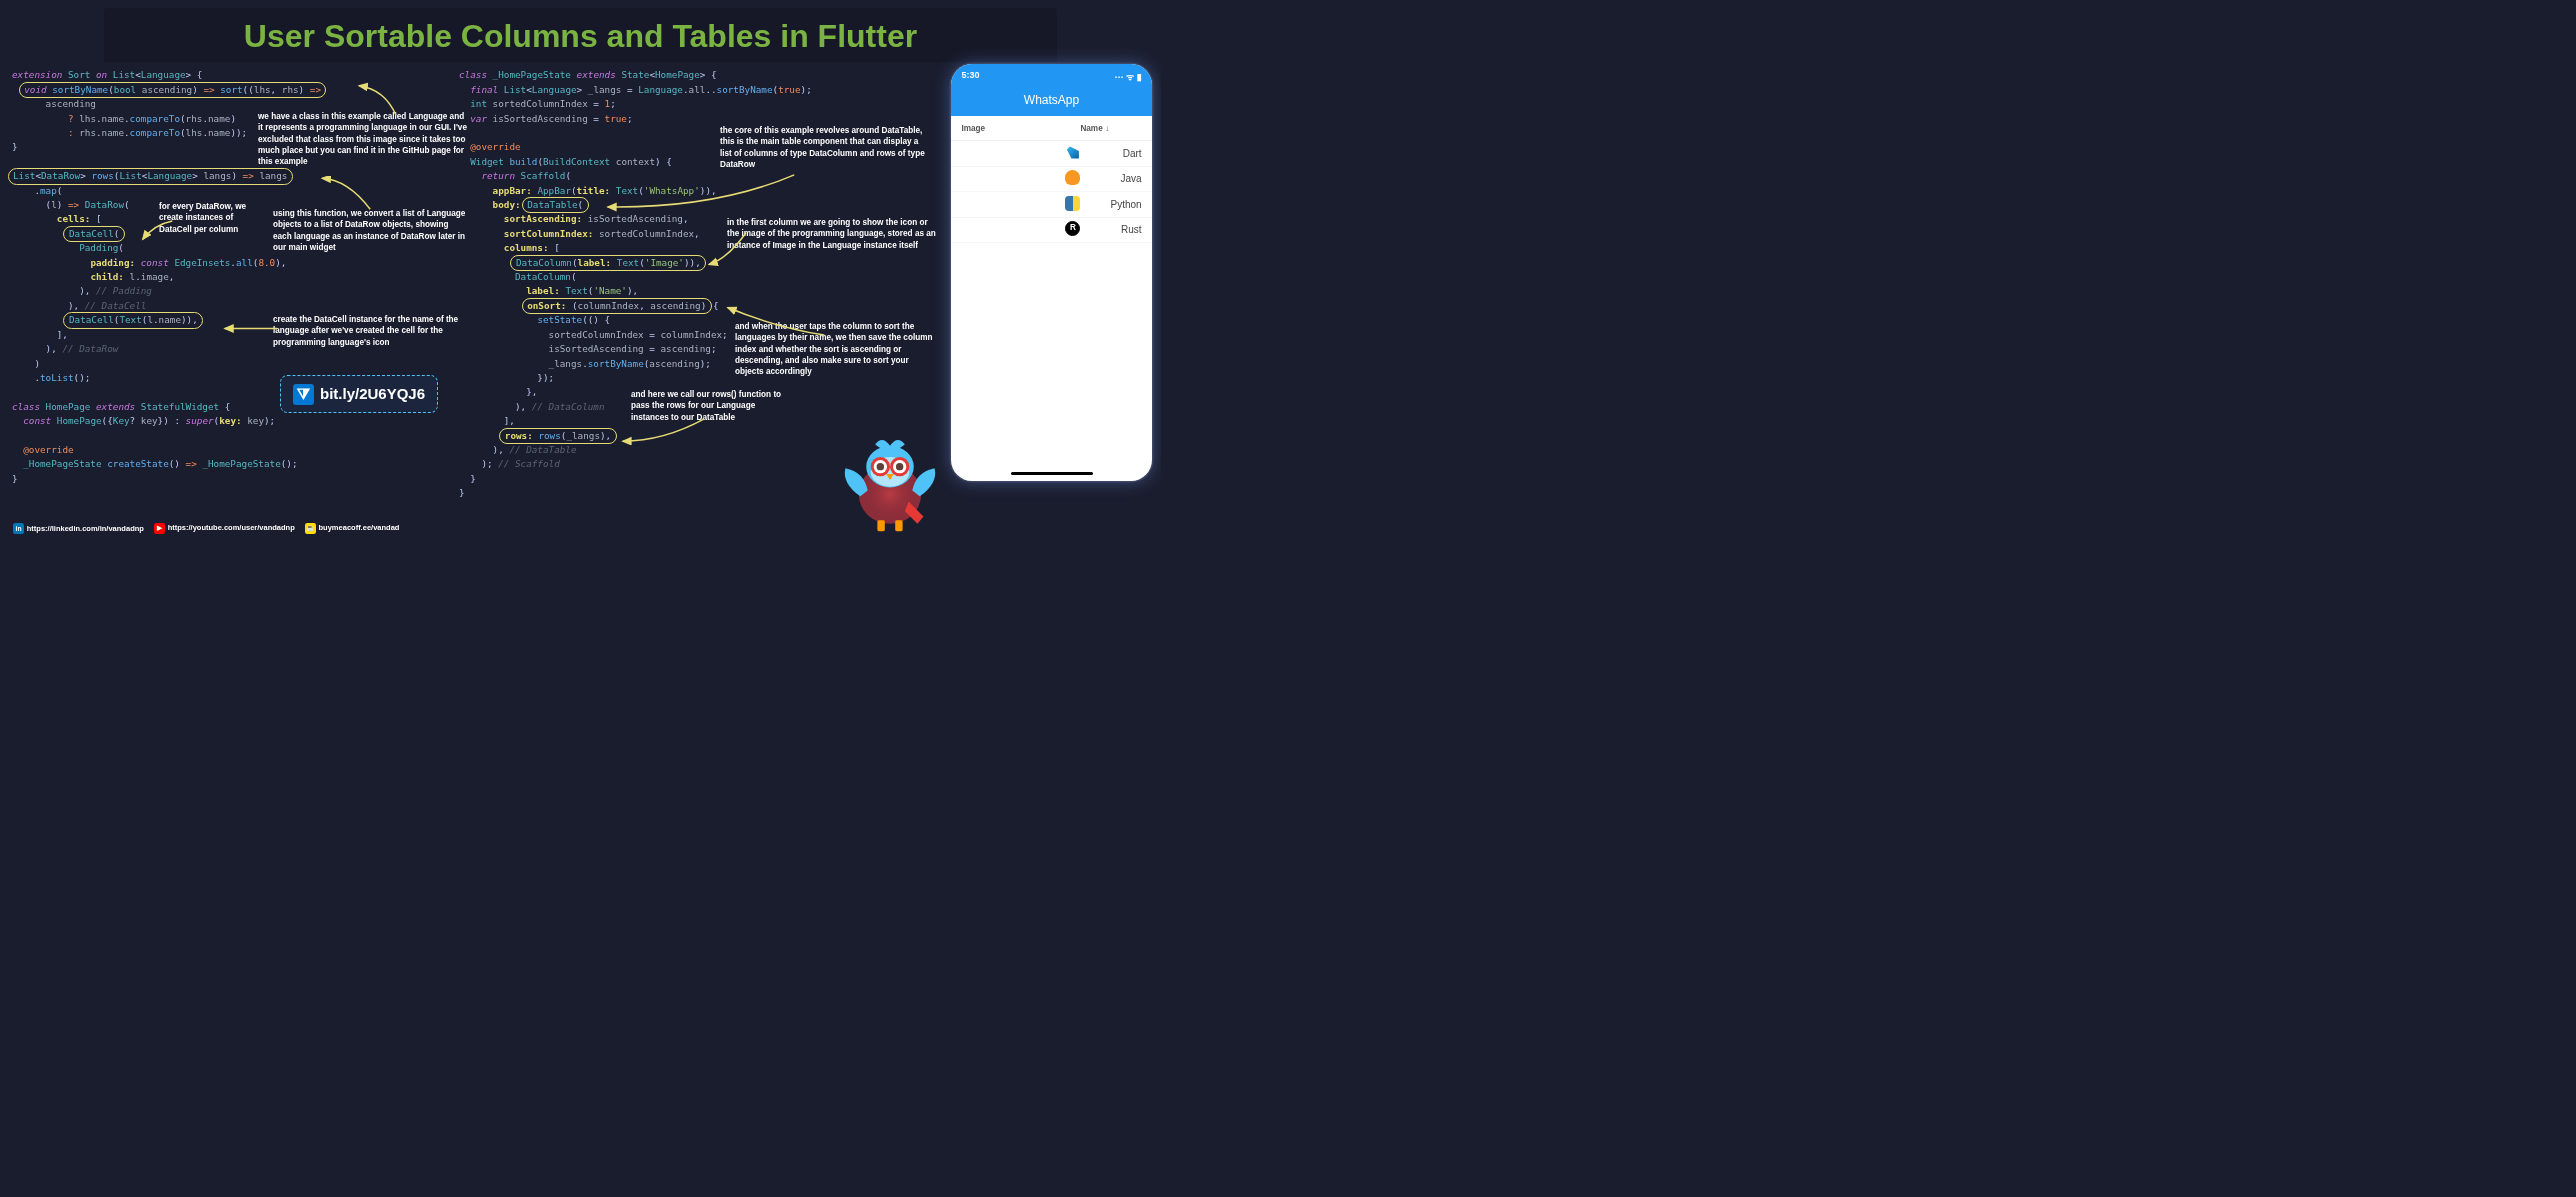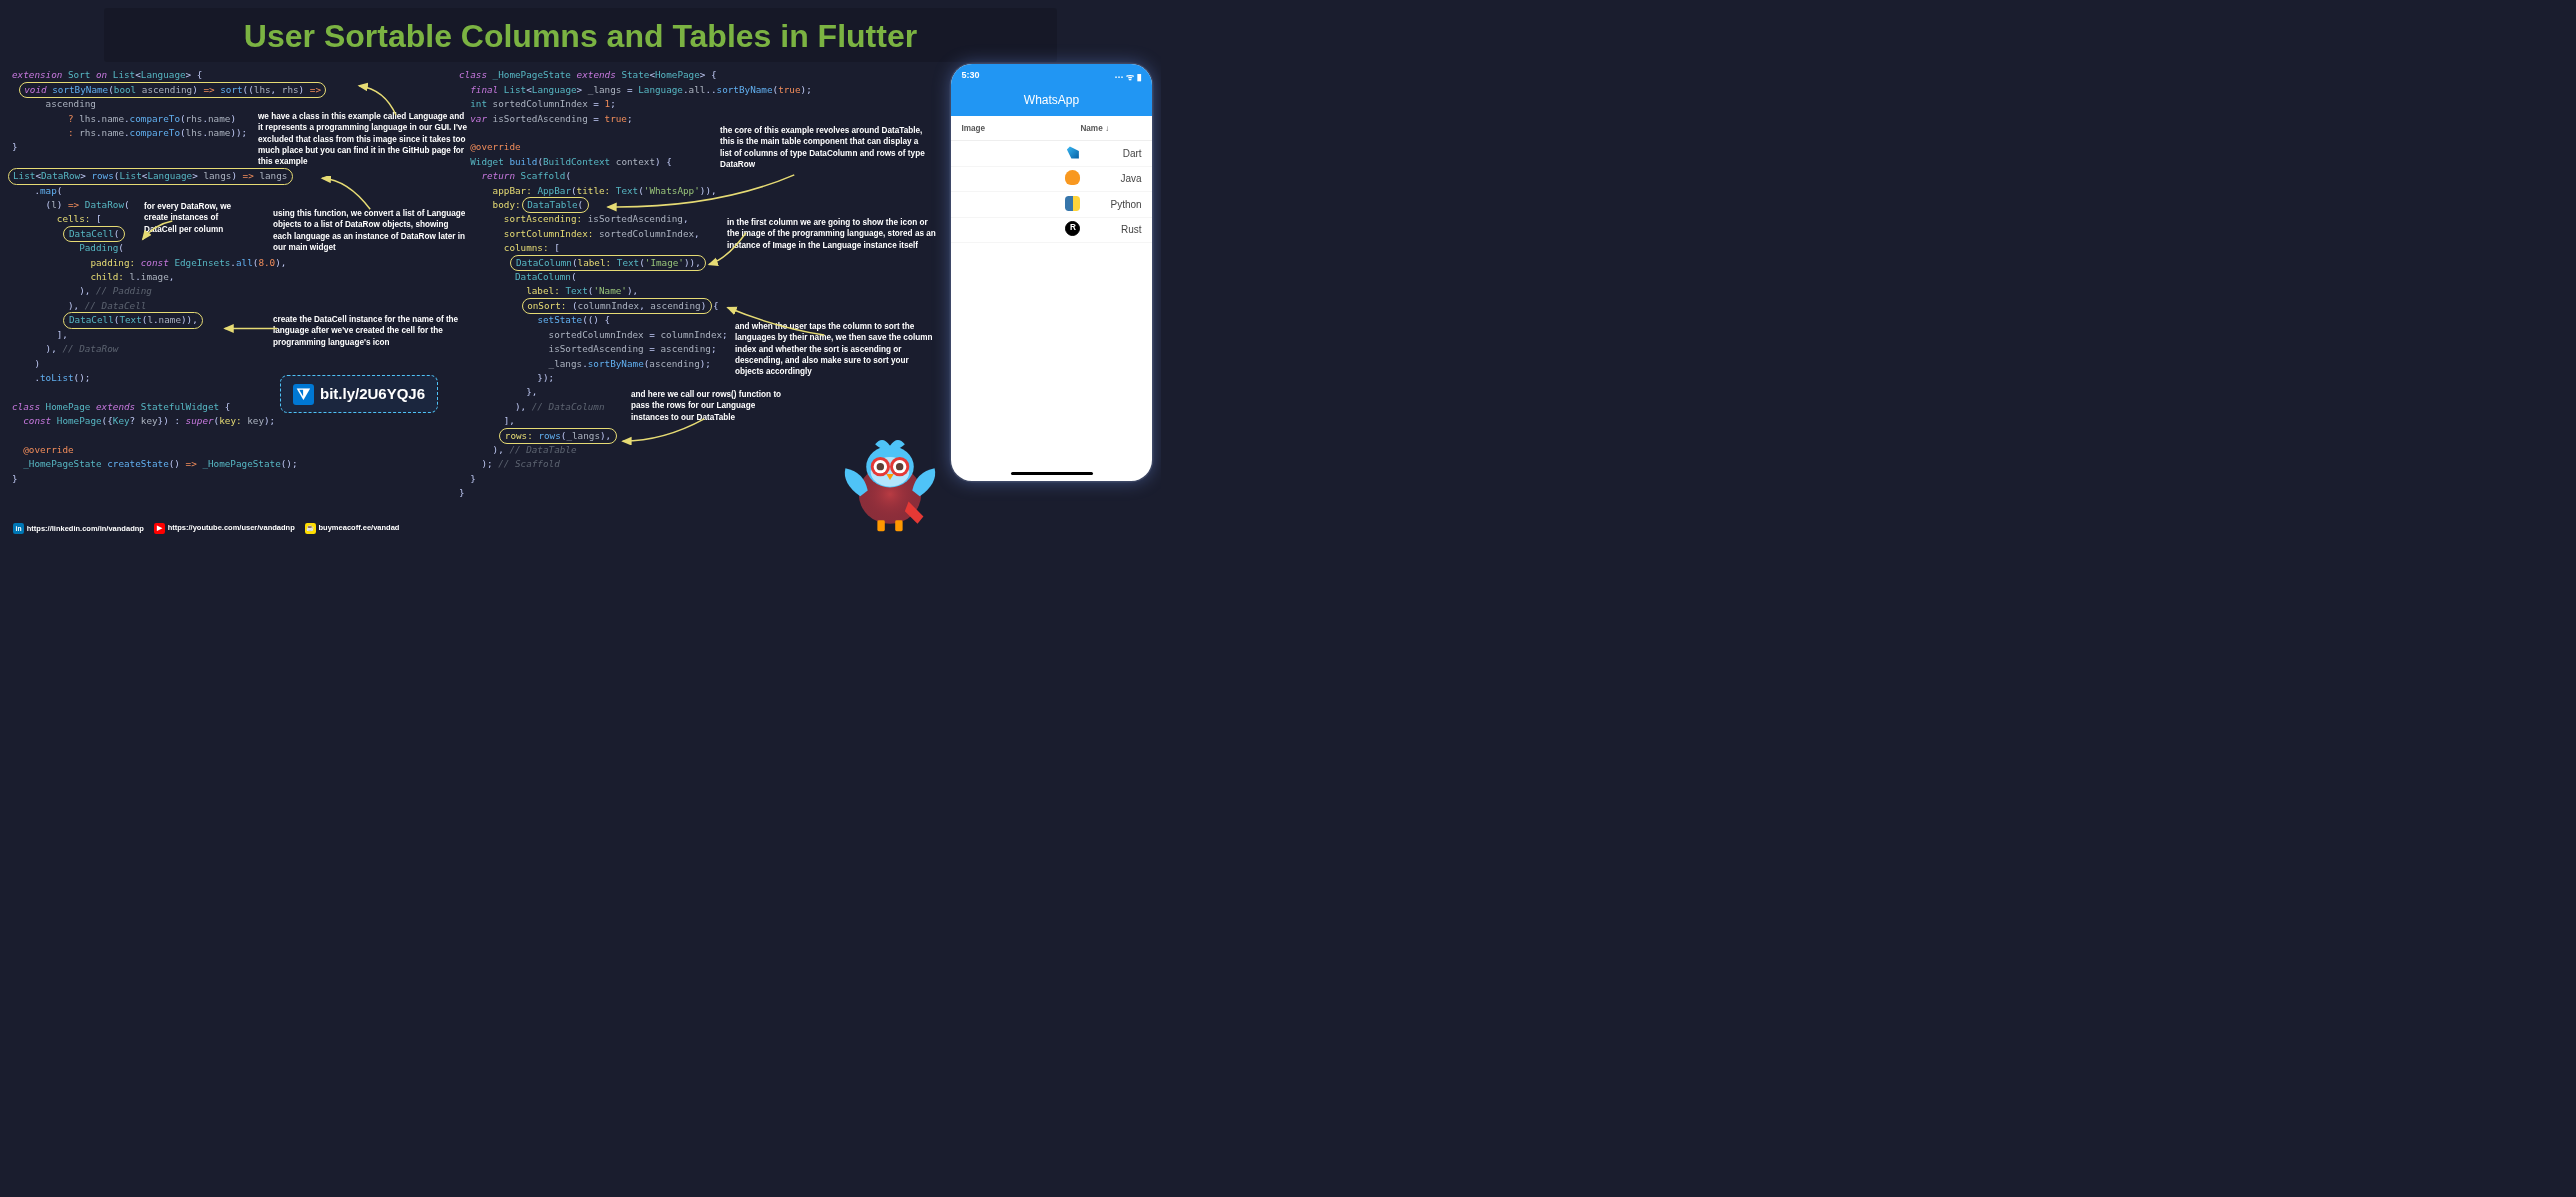--- a/index.html
+++ b/index.html
@@ -102,21 +102,21 @@
   background: #000;
   border-radius: 2.2px;
 }
 
 
 .kw { color: #c678dd; font-style: italic; }
 .type { color: #56b6c2; }
 .fn { color: #61afef; }
 .str { color: #98c379; }
 .num { color: #f08c5a; }
-.prop { color: #e6db74; }
+.prop { color: #e6db74; font-weight: bold; }
 .op { color: #f08c5a; }
 .pl { color: #abb2bf; }
 .cm { color: #5c6370; font-style: italic; }
 .const { color: #f08c5a; }
 .bool { color: #f08c5a; }
 
 .ring {
   border: 1.5px solid #e6db74;
   border-radius: 10.4px;
   padding: 0 4.5px;
@@ -230,21 +230,21 @@
     .<span class="fn">toList</span>();
 
 <span class="kw">class</span> <span class="type">HomePage</span> <span class="kw">extends</span> <span class="type">StatefulWidget</span> {
   <span class="kw">const</span> <span class="type">HomePage</span>({<span class="type">Key</span>? <span class="pl">key</span>}) : <span class="kw">super</span>(<span class="prop">key:</span> <span class="pl">key</span>);
 
   <span class="const">@override</span>
   <span class="type">_HomePageState</span> <span class="fn">createState</span>() <span class="op">=&gt;</span> <span class="type">_HomePageState</span>();
 }</pre>
 
     <div class="anno" style="top:43px; left:246px; width:209px;">we have a class in this example called Language and it represents a programming language in our GUI. I've excluded that class from this image since it takes too much place but you can find it in the GitHub page for this example</div>
-    <div class="anno" style="top:133px; left:132px; width:104px;">for every DataRow, we create instances of DataCell per column</div>
+    <div class="anno" style="top:133px; left:147px; width:104px;">for every DataRow, we create instances of DataCell per column</div>
     <div class="anno" style="top:140px; left:261px; width:194px;">using this function, we convert a list of Language objects to a list of DataRow objects, showing each language as an instance of DataRow later in our main widget</div>
     <div class="anno" style="top:246px; left:261px; width:194px;">create the DataCell instance for the name of the language after we've created the cell for the programming language's icon</div>
 
     <div style="position:absolute; top:307px; left:268px;">
       <span class="link-badge">
         <span class="vscode-i">⧩</span>
         <span>bit.ly/2U6YQJ6</span>
       </span>
     </div>
 

